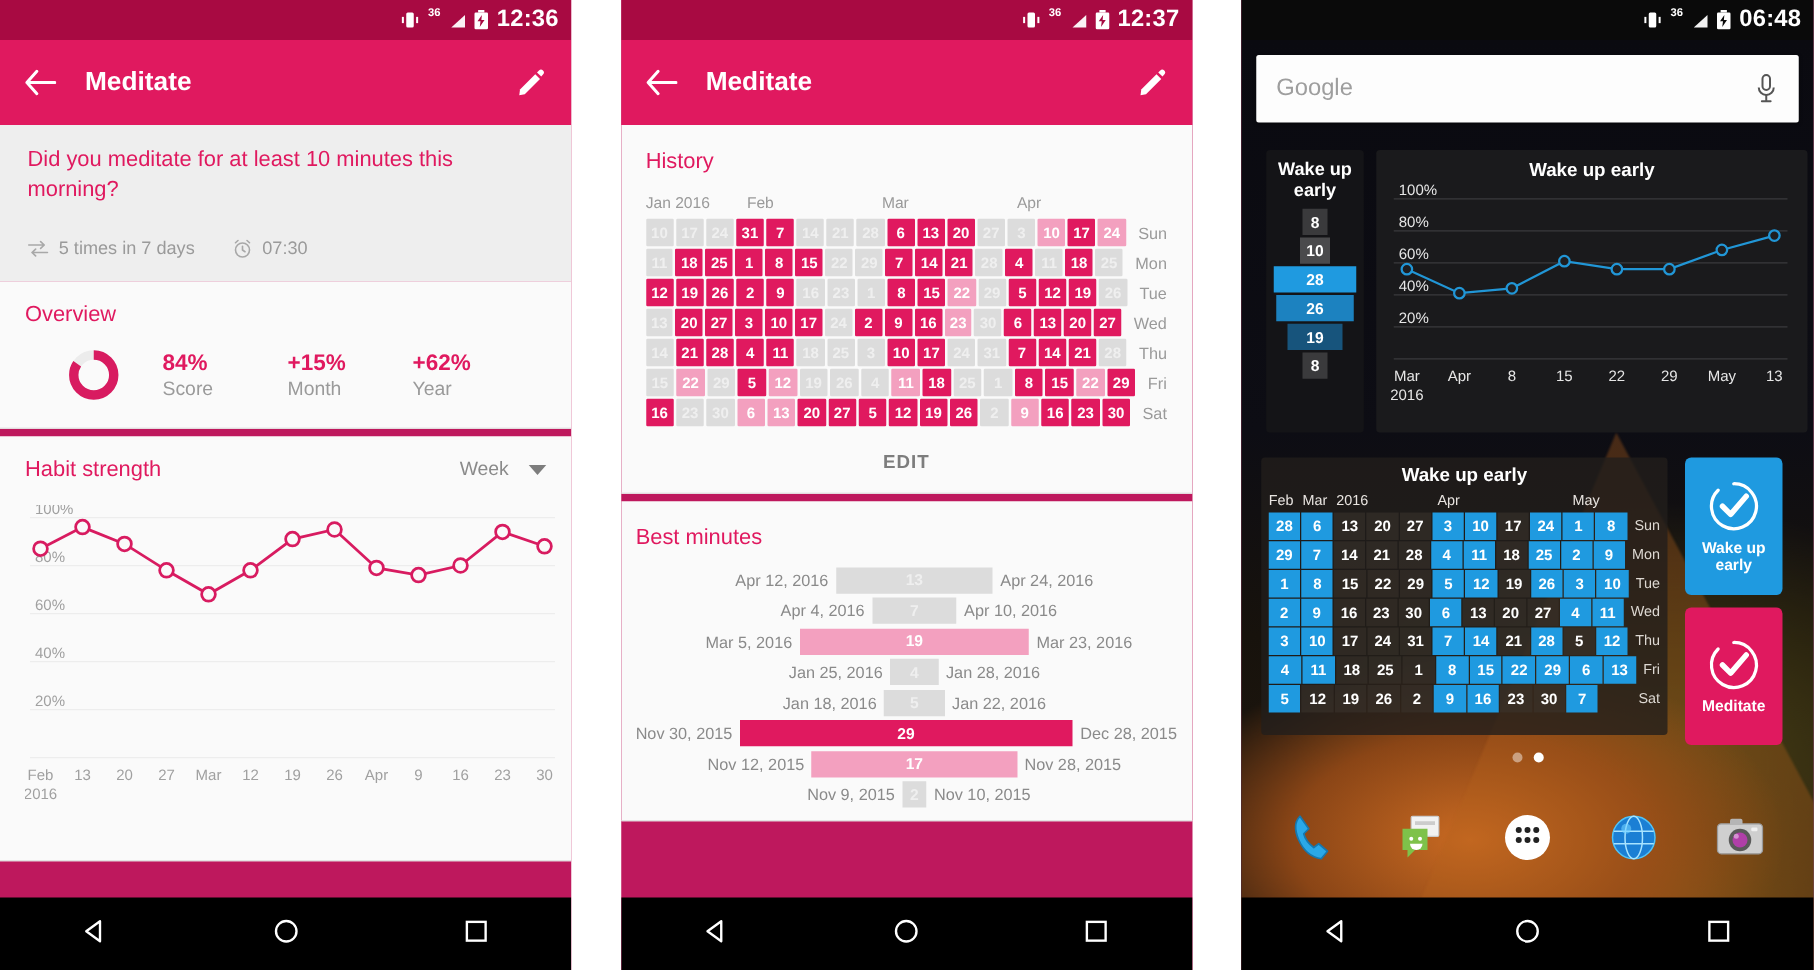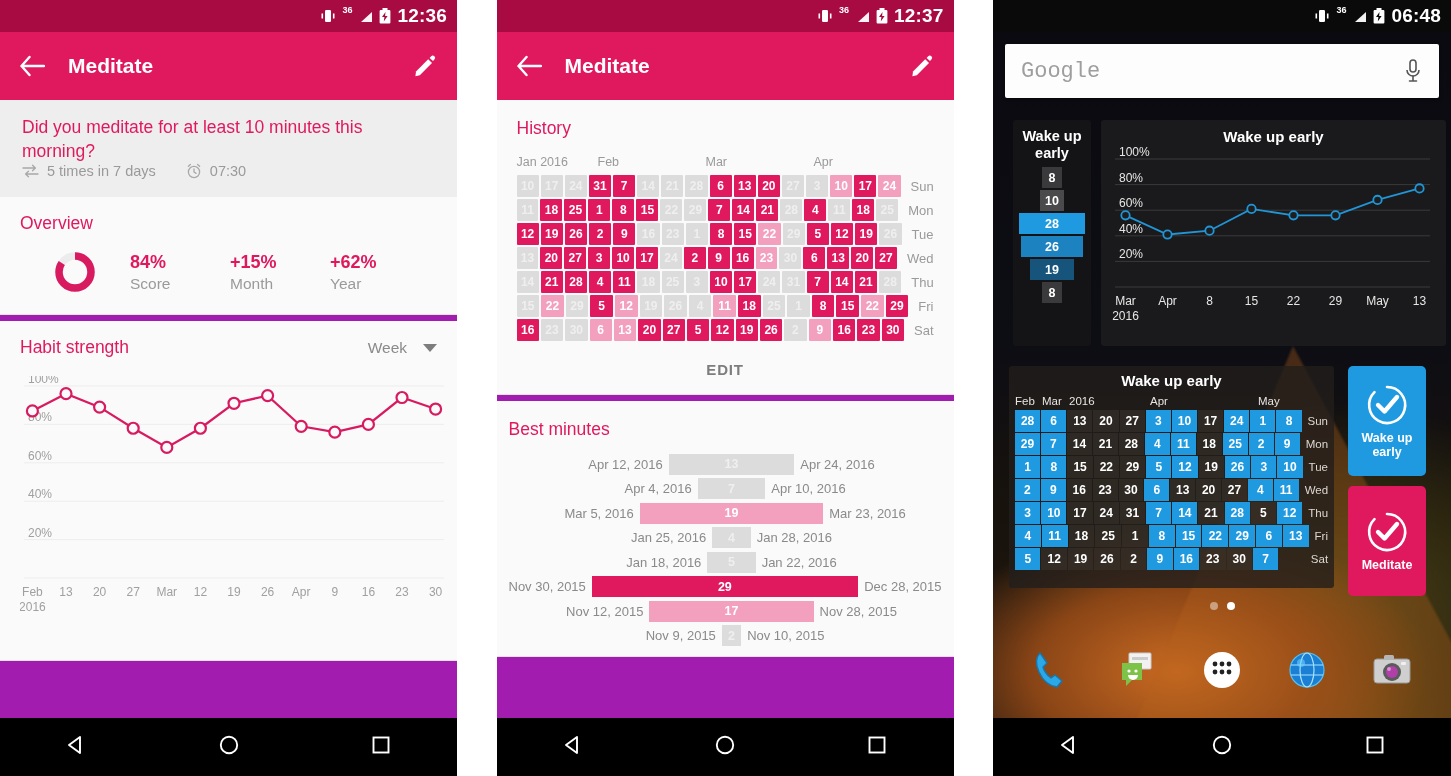--- a/index.html
+++ b/index.html
@@ -4,21 +4,21 @@
 <style>
   * { box-sizing: border-box; margin: 0; padding: 0; }
   html, body {
     width: 1451px; height: 776px;
     background: #ffffff;
     font-family: "Liberation Sans", sans-serif;
     overflow: hidden;
   }
   .stage { position: relative; width: 1451px; height: 776px; display: flex; }
 
-  .panel { position: relative; height: 776px; overflow: hidden; background: #a21caf; }
+  .panel { position: relative; height: 776px; overflow: hidden; background: #be185d; }
   .p1 { width: 470px; }
   .p2 { width: 470px; margin-left: 20px; }
   .p3 { width: 471px; margin-left: 20px; }
   .gap { width: 20px; height: 776px; background: #fff; }
 
   
   .statusbar {
     height: 32px; display: flex; align-items: center; justify-content: flex-end;
     padding-right: 10px; gap: 6px;
   }
@@ -35,21 +35,21 @@
   .appbar .title { color: #fff; font-size: 21px; font-weight: bold; flex: 1; }
   .ic-btn { width: 28px; height: 28px; display: flex; align-items: center; justify-content: center; cursor: pointer; }
 
   
   .card { background: #fafafa; border-bottom: 1px solid #e3e3e3; }
   .card + .card { margin-top: 6px; }
   .question-card { padding: 16px 22px 18px 22px; background: #eeeeee; }
   .question {
     color: #e0195f; font-size: 17.5px; line-height: 1.35; font-weight: 400;
   }
-  .meta { margin-top: 0; display: flex; align-items: center; gap: 8px; color: #9a9a9a; font-size: 14.5px; }
+  .meta { margin-top: 28px; display: flex; align-items: center; gap: 8px; color: #9a9a9a; font-size: 14.5px; }
   .meta .spacer { width: 14px; }
 
   .sect-title { color: #e0195f; font-size: 17.5px; }
   .overview-card { padding: 16px 20px 20px 20px; }
   .ov-row { display: flex; align-items: center; margin-top: 16px; }
   .ring-wrap { width: 110px; display: flex; justify-content: center; }
   .ov-stat { width: 100px; text-align: left; }
   .ov-val { color: #e0195f; font-size: 18px; font-weight: bold; }
   .ov-lab { color: #9a9a9a; font-size: 15.5px; margin-top: 2px; }
 
@@ -102,21 +102,21 @@
           background:
             radial-gradient(ellipse 340px 200px at 40% 86%, #c96a22 0%, #8a4516 42%, rgba(40,25,12,0) 74%),
             radial-gradient(ellipse 260px 230px at 62% 96%, #7a5a16 0%, #4a3a10 48%, rgba(30,24,8,0) 78%),
             radial-gradient(ellipse 420px 300px at 72% 78%, #4d4415 0%, rgba(20,18,8,0) 70%),
             linear-gradient(#0a0a10 0%, #0d0d14 42%, #17120c 64%, #241a10 100%); }
   .pyramid { position: absolute; left: 120px; bottom: 0; width: 0; height: 0;
              border-left: 180px solid transparent; border-right: 230px solid transparent;
              border-bottom: 430px solid rgba(180,96,30,.35); filter: blur(1px); }
   .gsearch { position: absolute; left: 12px; right: 12px; top: 44px; height: 54px; background: #fdfdfd;
              border-radius: 2px; display: flex; align-items: center; padding: 0 16px; box-shadow: 0 1px 3px rgba(0,0,0,.4); }
-  .gsearch .glabel { flex: 1; color: #9e9e9e; font-size: 22px; font-family: Liberation Mono, monospace; }
+  .gsearch .glabel { flex: 1; color: #9e9e9e; font-size: 19px; font-family: Liberation Sans, sans-serif; }
 
   .w-streak { position: absolute; left: 20px; top: 120px; width: 78px; height: 226px;
               background: rgba(22,22,24,.88); border-radius: 3px; padding: 8px 6px; }
   .w-streak .wtitle { color: #fff; font-size: 14.5px; font-weight: bold; text-align: center; line-height: 1.15; }
   .sk-list { margin-top: 6px; display: flex; flex-direction: column; align-items: center; gap: 2px; }
   .sk { height: 21px; display: flex; align-items: center; justify-content: center;
         font-size: 12.5px; font-weight: bold; color: #fff; }
 
   .w-line { position: absolute; left: 108px; top: 120px; width: 345px; height: 226px;
             background: rgba(28,28,30,.88); border-radius: 3px; padding: 8px 10px; }

